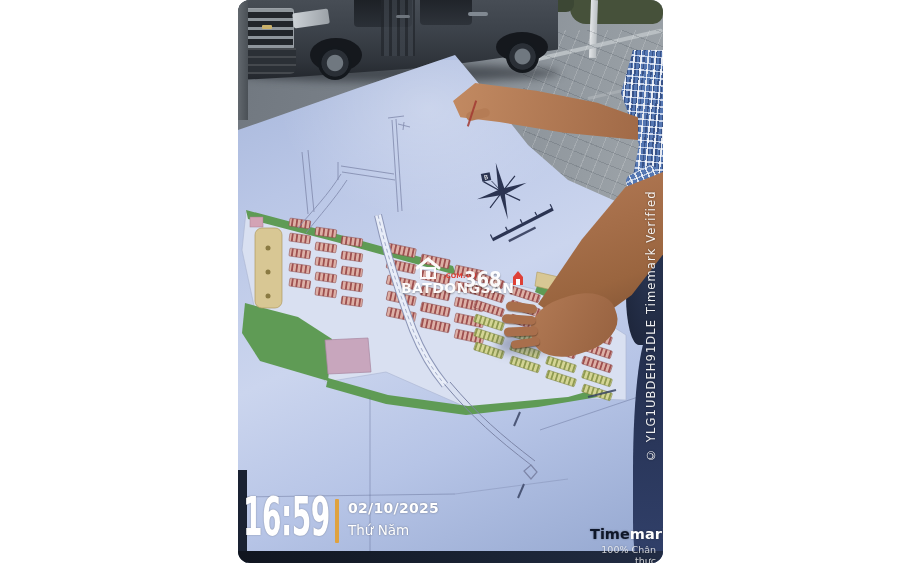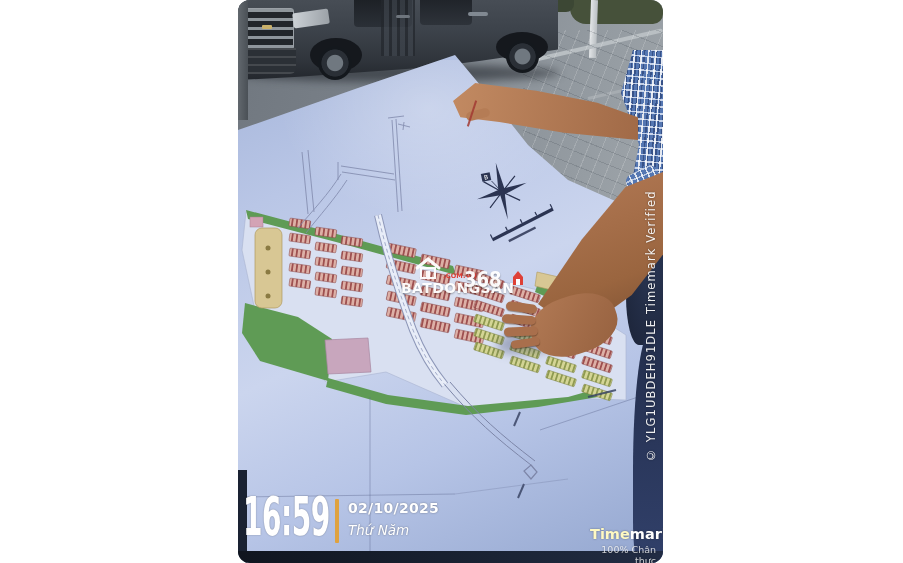--- a/index.html
+++ b/index.html
@@ -74,23 +74,23 @@
   .f4{left:273px;top:339px;width:29px;height:8px;transform:rotate(-8deg);}
   .bag{left:388px;top:205px;width:37px;height:140px;background:radial-gradient(ellipse at 70% 40%,#2a3654,#1c2438);border-radius:55% 0 0 35%;}
   .dark-right{left:395px;top:330px;width:30px;height:233px;background:linear-gradient(180deg,#232e4c,#31406a);border-radius:60% 0 0 18%;}
   .dark-bl{left:0;top:470px;width:9px;height:93px;background:#1a2232;}
   .bottom-strip{left:0;top:551px;width:425px;height:12px;background:linear-gradient(90deg,#10151f,#1a2334 60%,#222c44);}
   
   .wm{color:#fff;text-shadow:0 0 2px rgba(0,0,0,.4);}
   .ts-time{left:5px;top:490px;font-size:54px;font-weight:bold;letter-spacing:-1px;transform:scaleX(.52);transform-origin:left top;line-height:1;}
   .ts-bar{left:97px;top:499px;width:4px;height:44px;background:#dfa23f;border-radius:1px;}
   .ts-date{left:110px;top:500px;font-size:14px;font-weight:bold;letter-spacing:.3px;}
-  .ts-week{left:110px;top:522px;font-size:13.5px;font-style:italic;}
+  .ts-week{left:110px;top:522px;font-size:13.5px;}
   .tm-logo{left:352px;top:527px;width:66px;text-align:right;font-size:14.5px;font-weight:bold;line-height:1.1;}
-  .tm-logo .hi{color:#fef9c3;}
+  .tm-logo .hi{color:#0f172a;}
   .tm-tag{left:348px;top:544px;width:70px;text-align:right;font-size:9.5px;color:rgba(255,255,255,.78);text-shadow:0 0 2px rgba(0,0,0,.35);}
   .vert-wm{left:406px;top:150px;height:312px;width:16px;writing-mode:vertical-rl;transform:rotate(180deg);
     font-size:11.5px;letter-spacing:1.1px;color:rgba(255,255,255,.92);text-shadow:0 0 2px rgba(0,0,0,.45);white-space:nowrap;}
   .brand{left:160px;top:255px;width:140px;height:46px;opacity:.95;}
   .brand-name{left:3px;top:25px;font-size:14px;font-weight:bold;letter-spacing:.4px;color:#fff;text-shadow:0 1px 2px rgba(0,0,0,.35);}
   .brand-domain{left:45px;top:17px;font-size:6.5px;font-weight:bold;color:#e0392e;letter-spacing:.2px;text-shadow:none;}
   .brand-num{left:66px;top:14px;font-size:22px;font-weight:bold;color:#fff;transform:scaleX(.82);transform-origin:left top;text-shadow:0 1px 2px rgba(0,0,0,.4);line-height:1;}
   .brand-house{left:16px;top:1px;width:28px;height:24px;}
   .brand-red{left:114px;top:14px;width:12px;height:18px;}
 </style>

